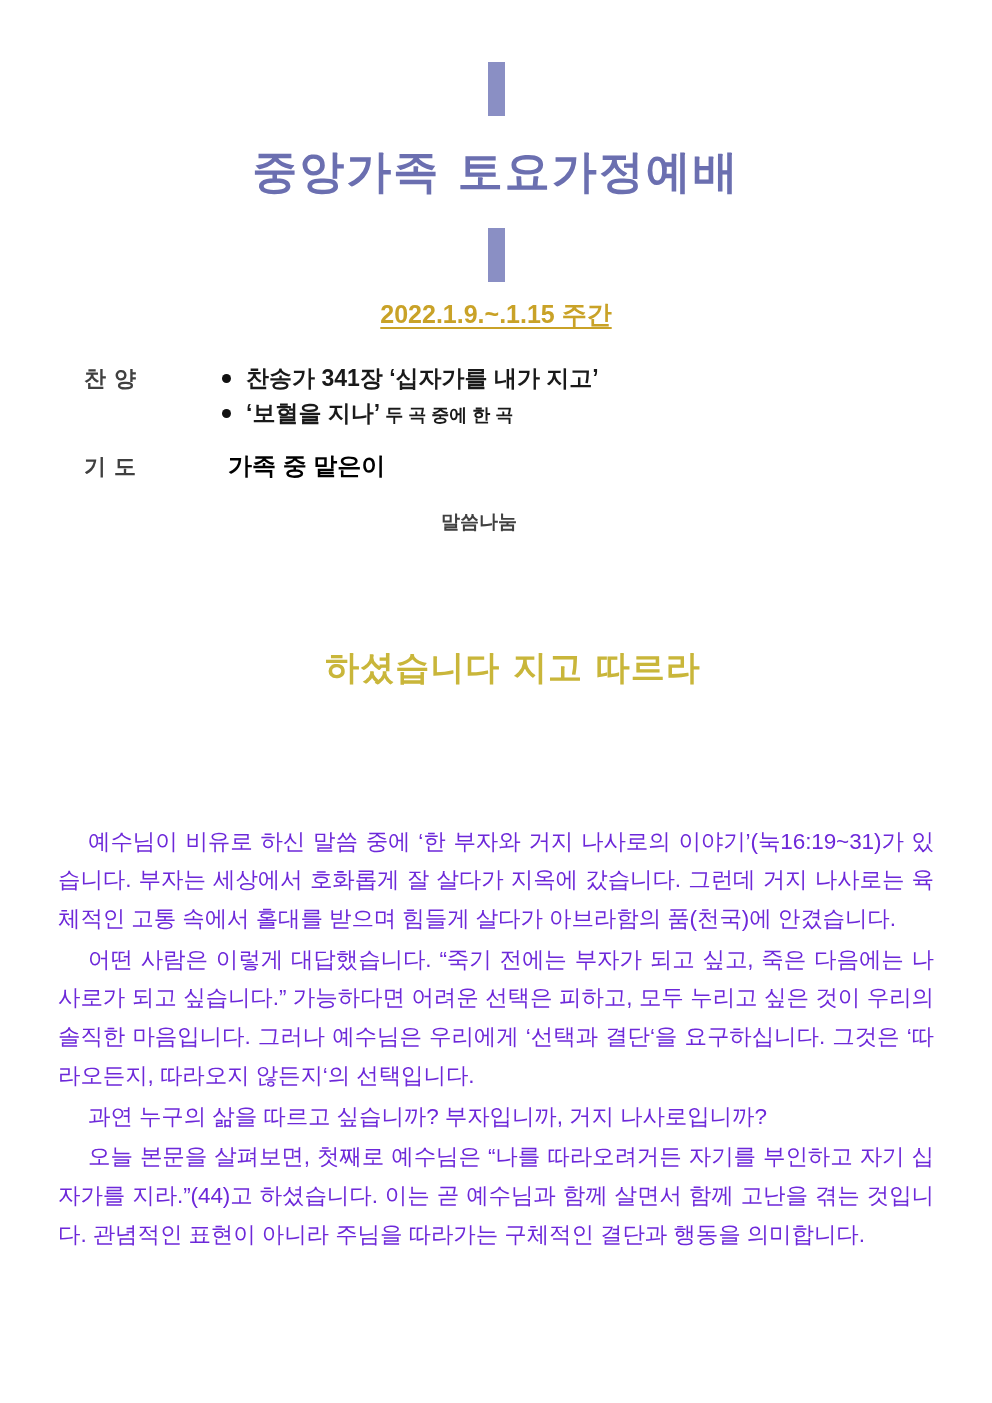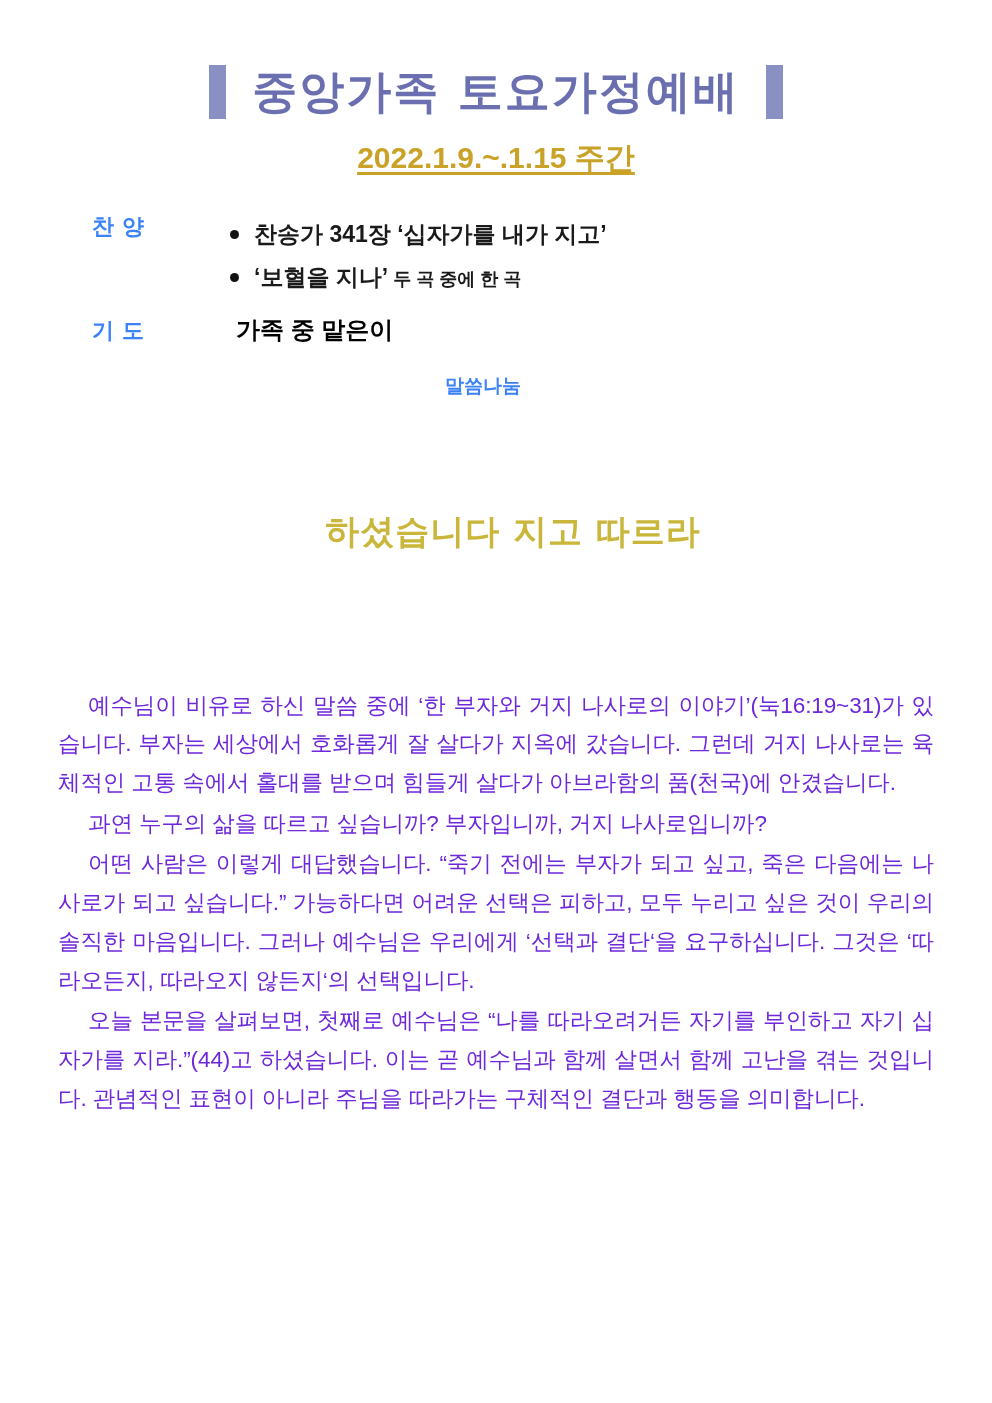--- a/index.html
+++ b/index.html
@@ -23,39 +23,40 @@
     position: relative;
   }
 
   
   .title-row {
     display: flex;
     align-items: center;
     justify-content: center;
     gap: 26px;
     margin-top: 22px;
+    flex-direction: column;
   }
   .title-bar {
     width: 17px;
     height: 54px;
     background: #8a8fc4;
     display: block;
   }
   .doc-title {
     font-family: "DejaVu Serif", "Liberation Serif", serif;
     font-size: 45px;
     font-weight: 700;
     letter-spacing: 2px;
     color: #6b6fb0;
     white-space: nowrap;
   }
   .doc-subtitle {
     text-align: center;
     margin-top: 16px;
-    font-size: 30px;
+    font-size: 25px;
     font-weight: 700;
     color: #c9a227;
     text-decoration: underline;
     text-underline-offset: 4px;
   }
 
   
   .order {
     margin-top: 30px;
     margin-left: 26px;
@@ -63,24 +64,23 @@
   .order-row {
     display: flex;
     align-items: flex-start;
     margin-bottom: 14px;
   }
   .order-label {
     width: 136px;
     flex: 0 0 136px;
     font-size: 22px;
     font-weight: 700;
-    color: #3b82f6;
+    color: #404040;
     padding-top: 3px;
     letter-spacing: 1px;
-    margin-left: 8px;
   }
   .order-label.wide {
     letter-spacing: 0px;
   }
   .order-label.small {
     font-size: 19px;
     letter-spacing: 0px;
   }
   .order-value {
     font-size: 24px;
@@ -93,21 +93,20 @@
     margin: 0;
     padding: 0;
   }
   .bullets li {
     position: relative;
     padding-left: 26px;
     font-size: 23px;
     font-weight: 700;
     line-height: 1.52;
     white-space: nowrap;
-    margin-top: 8px;
   }
   .bullets li::before {
     content: "";
     position: absolute;
     left: 2px;
     top: 13px;
     width: 9px;
     height: 9px;
     border-radius: 50%;
     background: #111;
@@ -181,18 +180,18 @@
 
     <div class="order-row row-sermon">
       <div class="order-label small">말씀나눔</div>
       <div class="sermon-title">하셨습니다 지고 따르라</div>
     </div>
 
   </div>
 
   <div class="body-text">
     <p>예수님이 비유로 하신 말씀 중에 ‘한 부자와 거지 나사로의 이야기’(눅16:19~31)가 있습니다. 부자는 세상에서 호화롭게 잘 살다가 지옥에 갔습니다. 그런데 거지 나사로는 육체적인 고통 속에서 홀대를 받으며 힘들게 살다가 아브라함의 품(천국)에 안겼습니다.</p>
+    <p>어떤 사람은 이렇게 대답했습니다. “죽기 전에는 부자가 되고 싶고, 죽은 다음에는 나사로가 되고 싶습니다.” 가능하다면 어려운 선택은 피하고, 모두 누리고 싶은 것이 우리의 솔직한 마음입니다. 그러나 예수님은 우리에게 ‘선택과 결단‘을 요구하십니다. 그것은 ‘따라오든지, 따라오지 않든지‘의 선택입니다.</p>
     <p>과연 누구의 삶을 따르고 싶습니까? 부자입니까, 거지 나사로입니까?</p>
-    <p>어떤 사람은 이렇게 대답했습니다. “죽기 전에는 부자가 되고 싶고, 죽은 다음에는 나사로가 되고 싶습니다.” 가능하다면 어려운 선택은 피하고, 모두 누리고 싶은 것이 우리의 솔직한 마음입니다. 그러나 예수님은 우리에게 ‘선택과 결단‘을 요구하십니다. 그것은 ‘따라오든지, 따라오지 않든지‘의 선택입니다.</p>
     <p>오늘 본문을 살펴보면, 첫째로 예수님은 “나를 따라오려거든 자기를 부인하고 자기 십자가를 지라.”(44)고 하셨습니다. 이는 곧 예수님과 함께 살면서 함께 고난을 겪는 것입니다. 관념적인 표현이 아니라 주님을 따라가는 구체적인 결단과 행동을 의미합니다.</p>
   </div>
 
 </div>
 
 </body></html>

